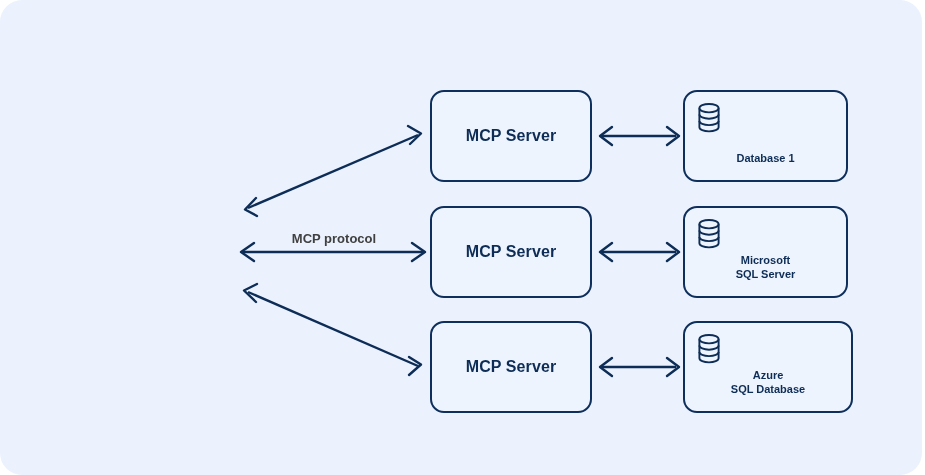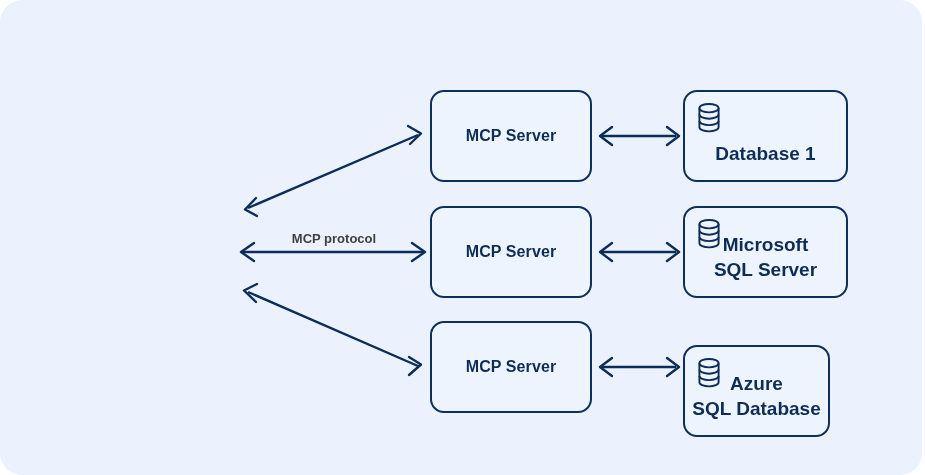--- a/index.html
+++ b/index.html
@@ -53,21 +53,21 @@
     top: 11px;
     width: 24px;
     height: 30px;
   }
   .db-label {
     position: absolute;
     left: 0;
     right: 0;
     bottom: 14px;
     color: #0d2d57;
-    font-size: 19px;
+    font-size: 11px;
     font-weight: 700;
     line-height: 1.32;
     text-align: center;
     white-space: pre-line;
   }
   .arrow-svg {
     position: absolute;
     overflow: visible;
     pointer-events: none;
   }
@@ -126,21 +126,21 @@
     <svg class="db-icon" viewBox="0 0 24 30">
       <ellipse cx="12" cy="5.2" rx="9.6" ry="4.2" fill="none" stroke="#0d2d57" stroke-width="1.9"></ellipse>
       <path d="M2.4 5.2 V24.2 C2.4 26.5 6.7 28.4 12 28.4 C17.3 28.4 21.6 26.5 21.6 24.2 V5.2" fill="none" stroke="#0d2d57" stroke-width="1.9"></path>
       <path d="M2.4 11.5 C2.4 13.8 6.7 15.7 12 15.7 C17.3 15.7 21.6 13.8 21.6 11.5" fill="none" stroke="#0d2d57" stroke-width="1.9"></path>
       <path d="M2.4 17.9 C2.4 20.2 6.7 22.1 12 22.1 C17.3 22.1 21.6 20.2 21.6 17.9" fill="none" stroke="#0d2d57" stroke-width="1.9"></path>
     </svg>
     <span class="db-label">Microsoft
 SQL Server</span>
   </div>
 
-  <div class="node db-node" style="left:683px; top:321px; width:147px; height:92px;margin-top:24px;">
+  <div class="node db-node" style="left:683px; top:321px; width:170px; height:92px;">
     <svg class="db-icon" viewBox="0 0 24 30">
       <ellipse cx="12" cy="5.2" rx="9.6" ry="4.2" fill="none" stroke="#0d2d57" stroke-width="1.9"></ellipse>
       <path d="M2.4 5.2 V24.2 C2.4 26.5 6.7 28.4 12 28.4 C17.3 28.4 21.6 26.5 21.6 24.2 V5.2" fill="none" stroke="#0d2d57" stroke-width="1.9"></path>
       <path d="M2.4 11.5 C2.4 13.8 6.7 15.7 12 15.7 C17.3 15.7 21.6 13.8 21.6 11.5" fill="none" stroke="#0d2d57" stroke-width="1.9"></path>
       <path d="M2.4 17.9 C2.4 20.2 6.7 22.1 12 22.1 C17.3 22.1 21.6 20.2 21.6 17.9" fill="none" stroke="#0d2d57" stroke-width="1.9"></path>
     </svg>
     <span class="db-label">Azure
 SQL Database</span>
   </div>
 

